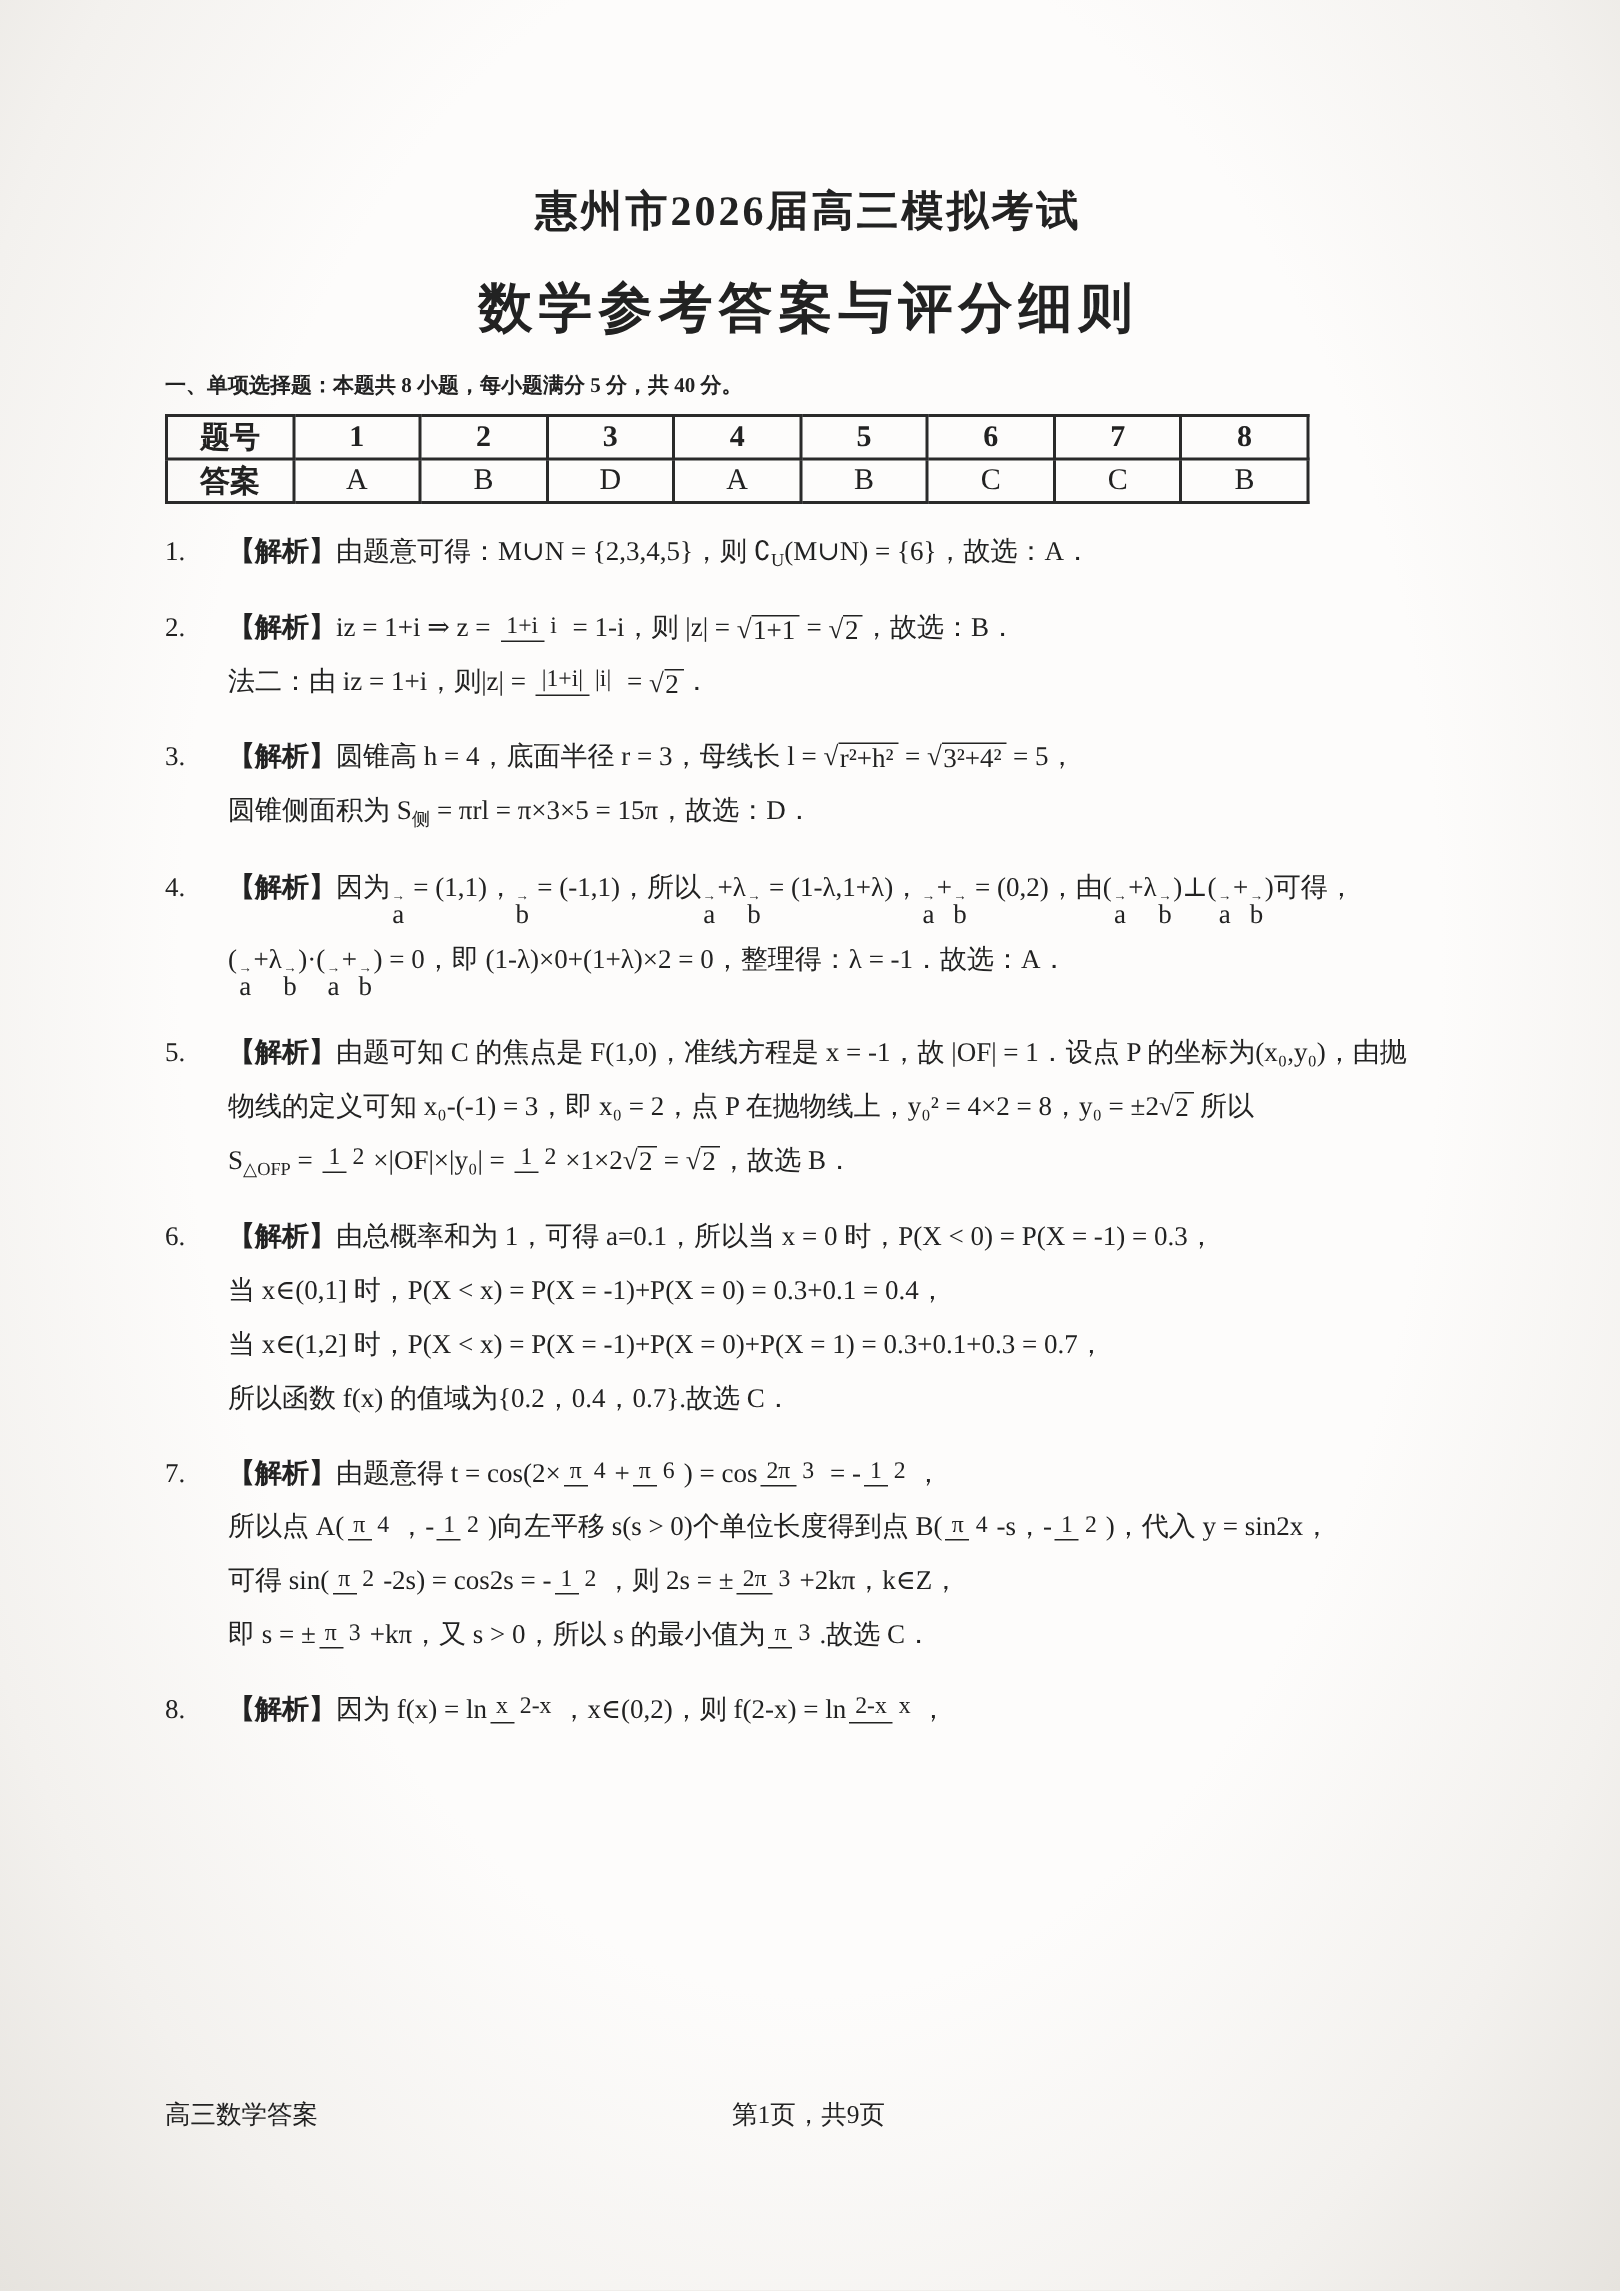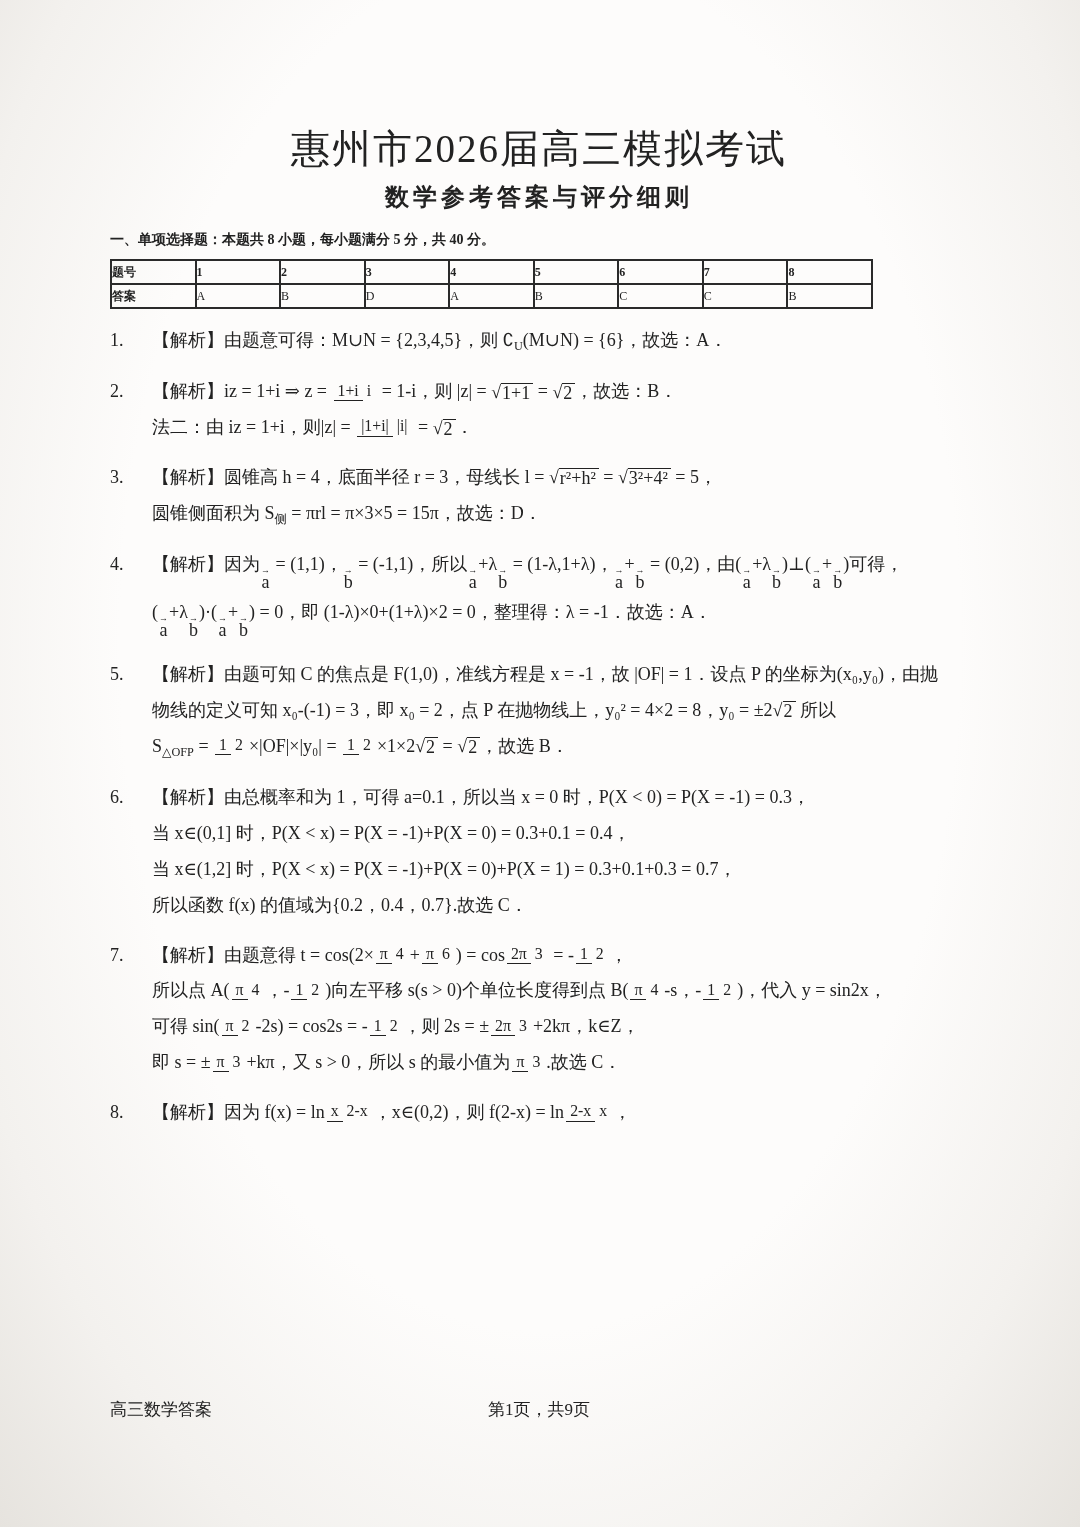--- a/index.html
+++ b/index.html
@@ -11,49 +11,49 @@
     background:#e9e6e2;
   }
   .page {
     position:relative;
     width:1080px; height:1527px;
     padding:122px 112px 0 110px;
     background:radial-gradient(ellipse at 50% 42%, #fdfcfb 55%, #f3f1ee 80%, #e6e3de 100%);
     overflow:hidden;
   }
   h1.title {
-    text-align:center; font-size:39px; font-weight:normal; letter-spacing:2px;
+    text-align:center; font-size:28px; font-weight:bold; letter-spacing:2px;
   }
   h2.subtitle {
-    text-align:center; font-size:24px; font-weight:bold; letter-spacing:4px; margin-top:5px;
+    text-align:center; font-size:36px; font-weight:bold; letter-spacing:4px; margin-top:21px;
   }
   .section-heading {
     font-size:14px; font-weight:bold; margin-top:18px;
   }
   table.answers {
     border-collapse:collapse; table-layout:fixed; width:763px; margin-top:10px;
     background:transparent;
   }
   table.answers td {
-    border:2px solid #2a2a2a; text-align:left; font-size:12px; height:24px;
+    border:2px solid #2a2a2a; text-align:center; font-size:20px; height:24px;
   }
   td.label, tr.num-row td { font-weight:bold; }
   #solutions { margin-top:10px; }
   .solution { display:flex; margin-top:14px; font-size:18px; line-height:1.55; }
   .sol-num { width:42px; flex-shrink:0; padding-top:4px; }
   .sol-body { flex:1; }
   .sol-line { padding:4px 0; }
   .footer {
     position:absolute; left:110px; right:112px; top:1398px; font-size:17px; height:24px;
   }
   .footer .f-left { position:absolute; left:0; top:0; }
   .footer .f-center { position:absolute; left:0; right:0; text-align:center; top:0; }
 
   
-  .mbold { font-weight:normal;text-align:right; }
+  .mbold { font-weight:bold;text-align:right; }
   .mfrac {
     display:inline-flex; text-align:center;
     vertical-align:middle; margin:0 2px; line-height:1.15; font-size:0.88em;
     position:relative; top:-2px;
   }
   .mfrac > .mnum { border-bottom:1.5px solid #222; padding:0 4px; }
   .mfrac > .mden { padding:0 4px; }
   .msqrt { display:inline-flex; align-items:flex-start; vertical-align:middle; }
   .msqrt > .mrad { line-height:1.1; }
   .msqrt > .mradbody { border-top:1.5px solid #222; padding:0 3px 0 1px; line-height:1.1; }

